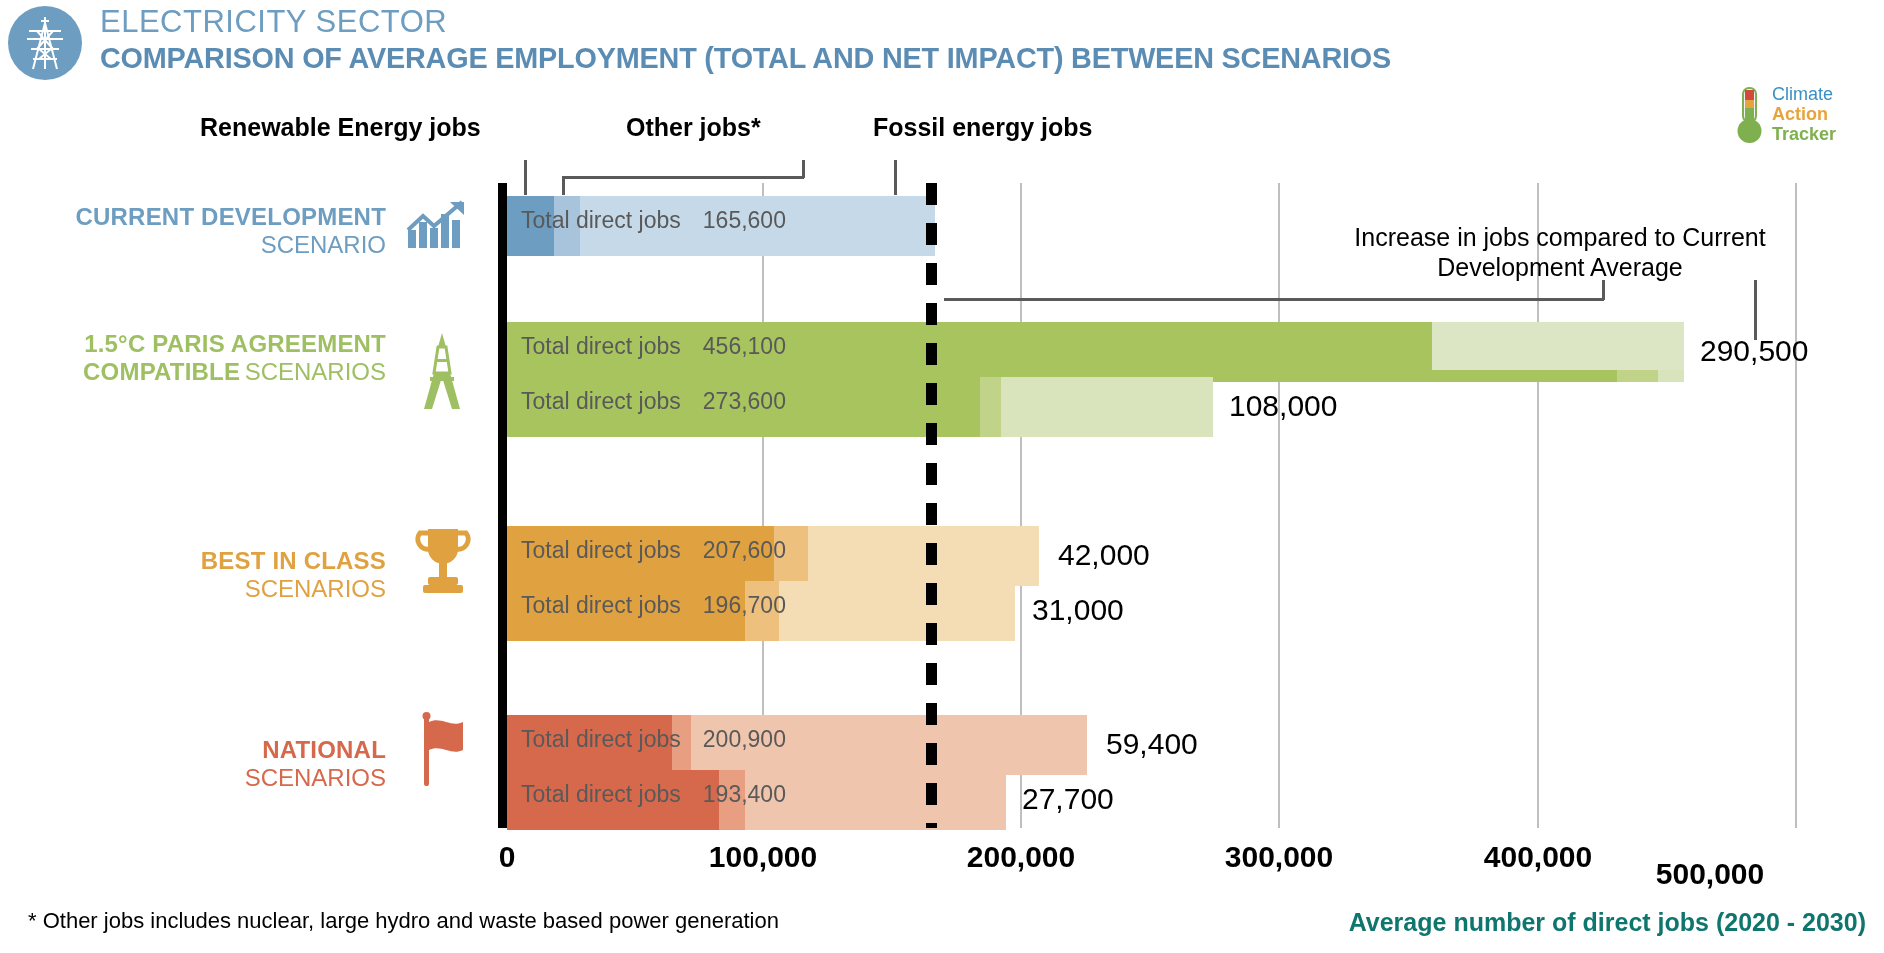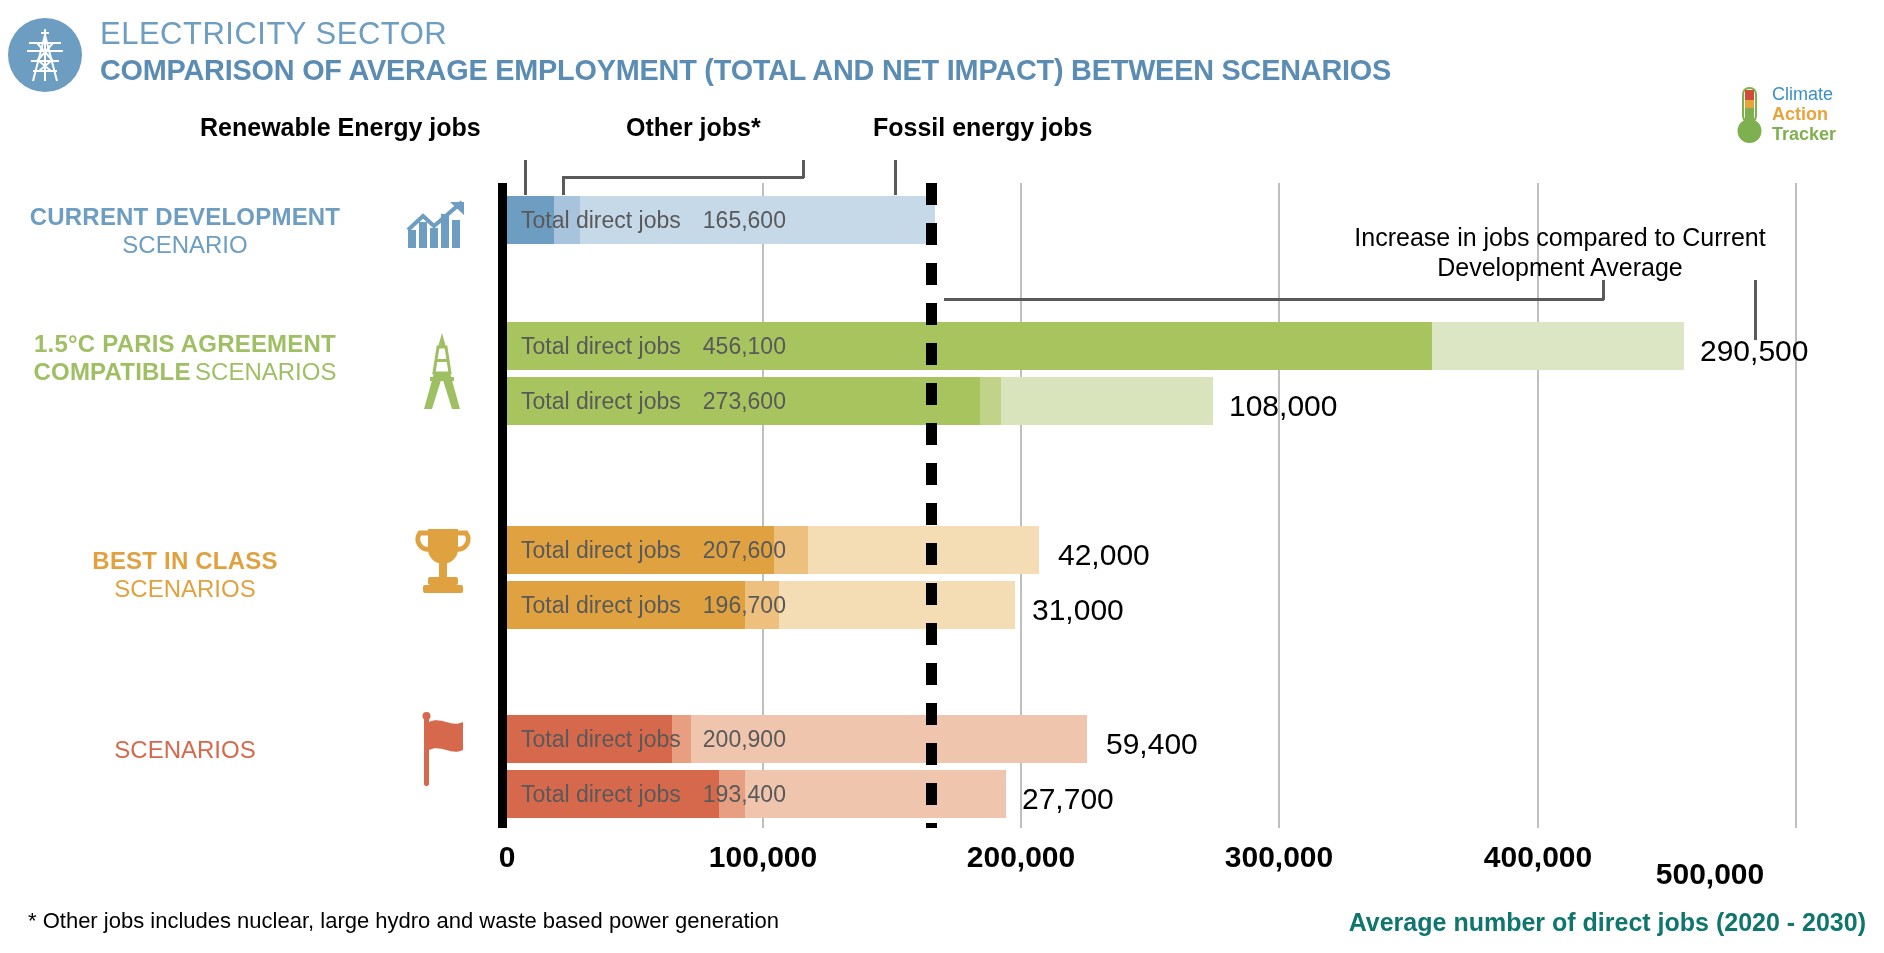--- a/index.html
+++ b/index.html
@@ -2,21 +2,21 @@
 <html><head>
 <meta charset="utf-8">
 <style>
   html,body{margin:0;padding:0;}
   body{
     width:1884px;height:953px;background:#ffffff;
     font-family:"Liberation Sans", sans-serif;
     position:relative;overflow:hidden;
   }
   
-  #header{position:absolute;left:0;top:12px;width:1688px;height:92px;}
+  #header{position:absolute;left:0;top:0;width:1688px;height:92px;}
   #sector-badge{
     position:absolute;left:8px;top:6px;width:74px;height:74px;border-radius:50%;
     background:#6d9dc0;display:flex;align-items:center;justify-content:center;
   }
   #header-text{position:absolute;left:100px;top:4px;}
   #kicker{
     font-size:31px;letter-spacing:.5px;color:#6d9dc0;font-weight:400;
     font-family:"Liberation Sans Narrow","Liberation Sans",sans-serif;
     line-height:36px;
   }
@@ -43,25 +43,25 @@
 
   
   #plot{position:absolute;left:0;top:0;width:1884px;height:953px;}
   .gridline{position:absolute;top:183px;height:645px;width:1.6px;background:#bfbfbf;}
   #axis-line{position:absolute;left:498px;top:183px;width:9px;height:645px;background:#000;}
   #fossil-dash{
     position:absolute;left:926px;top:183px;width:11px;height:645px;
     background:repeating-linear-gradient(#000 0 22px,transparent 22px 40px);
   }
 
-  .rowlabel{position:absolute;text-align:center;line-height:1.16;}
+  .rowlabel{position:absolute;text-align:right;line-height:1.16;padding-left:16px;}
   .rowlabel .l1{font-weight:bold;font-size:24px;letter-spacing:.2px;}
   .rowlabel .l2{font-size:24px;}
 
-  .bar{position:absolute;height:48px;display:flex;align-items:flex-end;}
+  .bar{position:absolute;height:60px;display:flex;align-items:flex-end;}
   .seg{height:100%;}
   .bar-text{
     position:absolute;left:14px;top:0;height:48px;display:flex;align-items:center;
     font-size:23px;color:#595959;white-space:nowrap;
   }
   .bar-text .num{margin-left:22px;}
   .delta{
     position:absolute;font-size:30px;color:#000;white-space:nowrap;
     font-family:"Liberation Sans",sans-serif;
   }
@@ -236,20 +236,21 @@
     <div class="seg" style="width:34px;background:#eec07e;"></div>
     <div class="seg" style="flex:1;background:#f4dcb4;"></div>
     <div class="bar-text">
       <span>Total direct jobs</span>
       <span class="num">196,700</span>
     </div>
   </div>
   <div class="delta" style="left:1032px;top:593px;">31,000</div>
 
   <div class="rowlabel" style="left:0;top:736px;width:370px;color:#d6694c;">
+    <div class="l1">NATIONAL</div>
     <div class="l2">SCENARIOS</div>
   </div>
   <svg style="position:absolute;left:416px;top:712px;" width="58" height="76" viewBox="0 0 58 76">
     <g fill="#d6694c">
       <rect x="8" y="4" width="5" height="70" rx="2"></rect>
       <circle cx="10.5" cy="4" r="4"></circle>
       <path d="M13 10 c12 -6 22 6 34 0 v28 c-12 6 -22 -6 -34 0 z"></path>
     </g>
   </svg>
 

